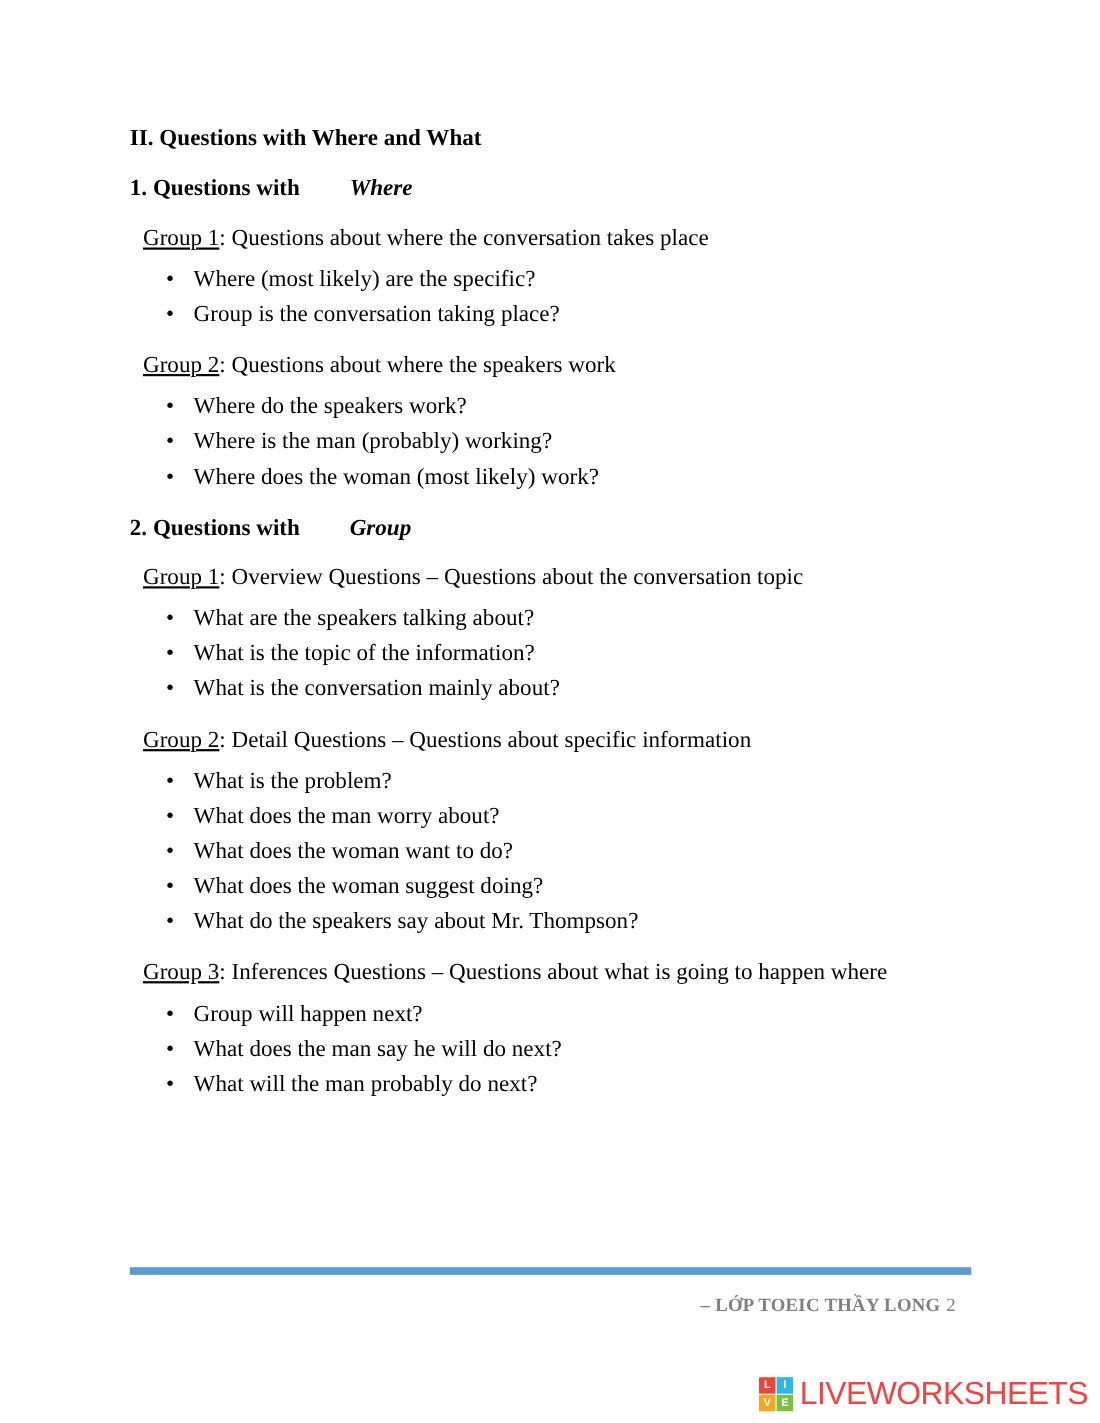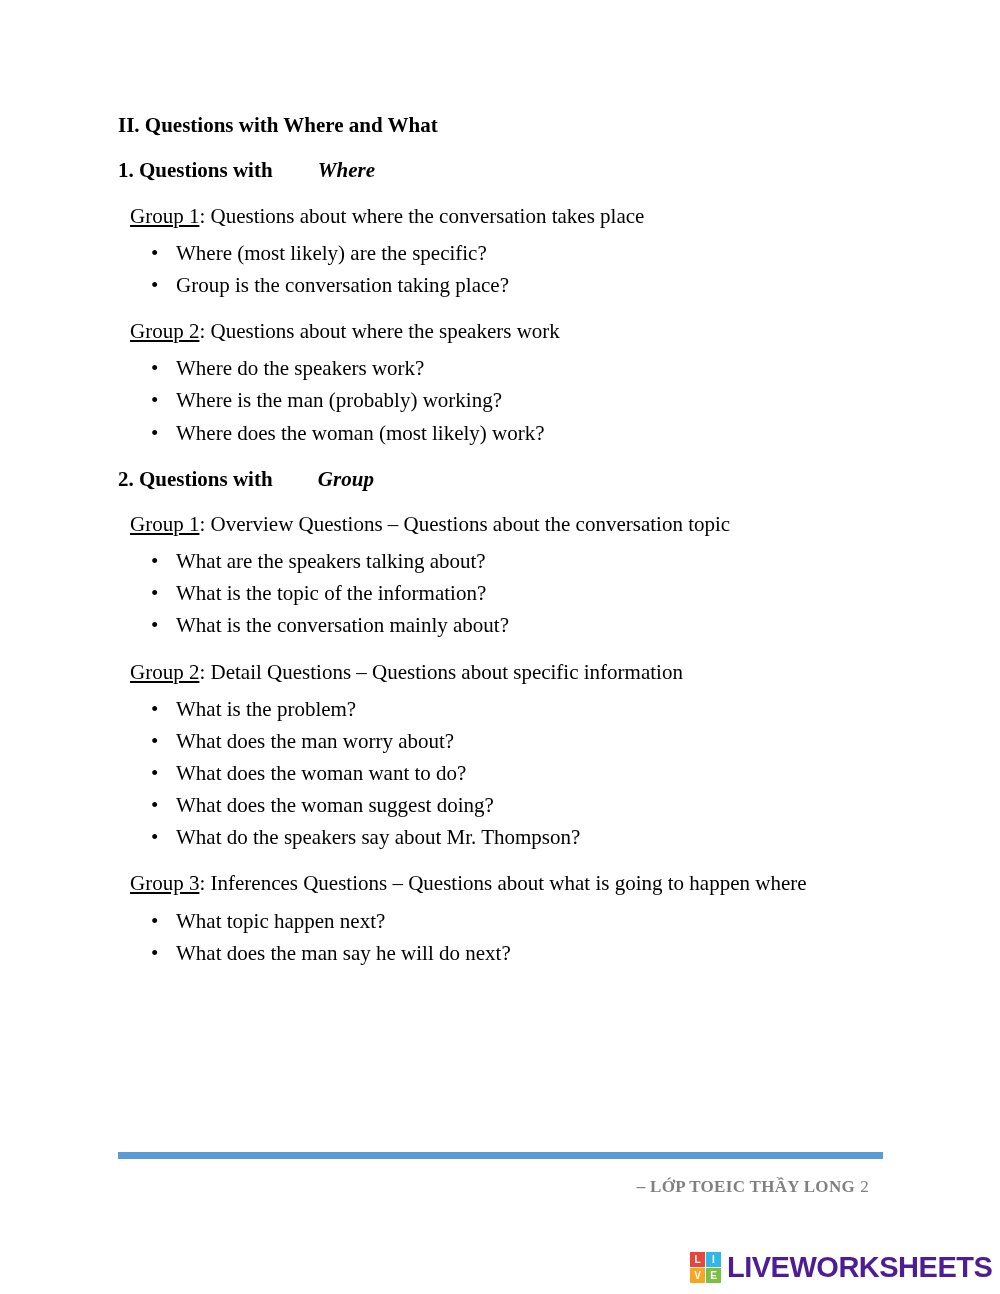--- a/index.html
+++ b/index.html
@@ -123,24 +123,24 @@
     font-weight: bold;
     line-height: 15px;
     text-align: center;
   }
   .lw-l { background: #e8463a; }
   .lw-i { background: #2fb8e5; }
   .lw-v { background: #f5a623; }
   .lw-e { background: #7bc043; }
   .lw-word {
     font-family: "Liberation Sans", sans-serif;
-    font-weight: bold;
+    font-weight: normal;
     font-size: 29px;
     letter-spacing: -0.5px;
-    color: #4c1d95;
+    color: #ef4444;
   }
 </style>
 </head>
 <body>
 
 <div class="page">
 
   <div class="content">
 
     <p class="heading">II. Questions with Where and What</p>
@@ -173,22 +173,23 @@
     <ul class="bullets">
       <li>What is the problem?</li>
       <li>What does the man worry about?</li>
       <li>What does the woman want to do?</li>
       <li>What does the woman suggest doing?</li>
       <li>What do the speakers say about Mr. Thompson?</li>
     </ul>
 
     <p class="group-line"><span class="u">Group 3</span><span>: Inferences Questions – Questions about what is going to happen where</span></p>
     <ul class="bullets">
-      <li>What topic happen next?</li>
+      <li>Group will happen next?</li>
       <li>What does the man say he will do next?</li>
+      <li>What will the man probably do next?</li>
     </ul>
 
   </div>
 
   <div class="footer-rule"></div>
 
   <div class="footer-text">
     <span class="footer-center">– LỚP TOEIC THẦY LONG</span>
     <span class="footer-page">2</span>
   </div>

